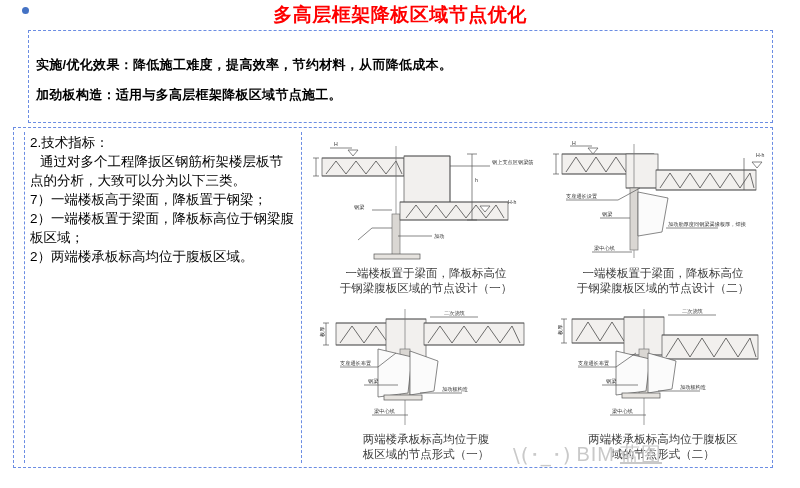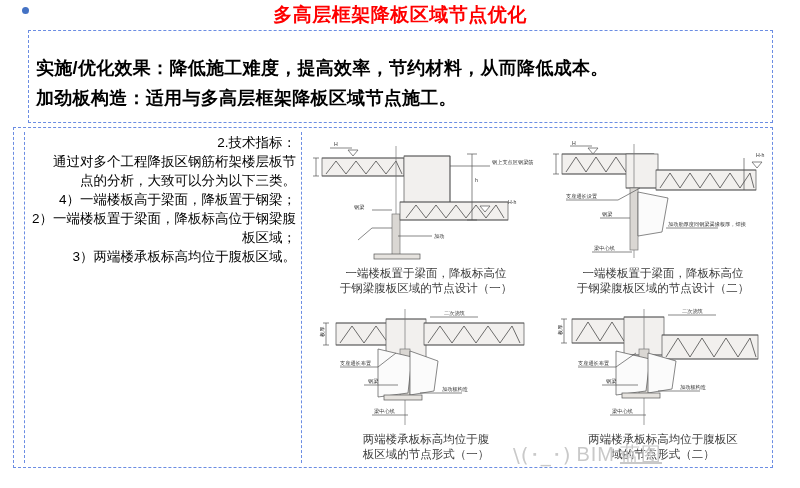--- a/index.html
+++ b/index.html
@@ -23,21 +23,21 @@
     color:#ff0000;font-weight:bold;font-size:19px;letter-spacing:.5px;
     white-space:nowrap;
   }
 
   
   .frame-top{
     position:absolute;left:28px;top:30px;width:745px;height:93px;
     border:1px dashed #6b8de3;box-sizing:border-box;background:#fff;
   }
   .eff-line{
-    position:absolute;left:36px;font-weight:bold;font-size:18px;color:#000;
+    position:absolute;left:36px;font-weight:bold;font-size:13px;color:#000;
     white-space:nowrap;letter-spacing:.3px;
   }
   .eff-1{top:56px;}
   .eff-2{top:86px;}
 
   
   .frame-body{
     position:absolute;left:13px;top:127px;width:760px;height:341px;
     border:1px dashed #6b8de3;box-sizing:border-box;background:#fff;
   }
@@ -45,21 +45,21 @@
   .frame-text{
     position:absolute;left:24px;top:132px;width:278px;height:331px;
     border-left:1px dashed #6b8de3;border-right:1px dashed #6b8de3;
     box-sizing:border-box;
   }
 
   .left-text{
     position:absolute;left:30px;top:133px;width:266px;
     font-size:13.5px;line-height:19px;color:#000;
   }
-  .left-text p{margin:0;text-align:right;}
+  .left-text p{margin:0;}
   .indent{text-indent:10px;}
 
   
   .dia{position:absolute;}
   .dia svg{display:block;}
   .cap{
     position:absolute;text-align:center;font-size:11.5px;line-height:15px;
     color:#3b3b3b;white-space:pre-line;
   }
 
@@ -85,23 +85,23 @@
   <div class="frame-top"></div>
   <div class="eff-line eff-1">实施/优化效果：降低施工难度，提高效率，节约材料，从而降低成本。</div>
   <div class="eff-line eff-2">加劲板构造：适用与多高层框架降板区域节点施工。</div>
 
   <div class="frame-body"></div>
   <div class="frame-text"></div>
 
   <div class="left-text">
     <p>2.技术指标：</p>
     <p class="indent">通过对多个工程降扳区钢筋桁架楼层板节点的分析，大致可以分为以下三类。</p>
-    <p>4）一端楼板高于梁面，降板置于钢梁；</p>
+    <p>7）一端楼板高于梁面，降板置于钢梁；</p>
     <p>2）一端楼板置于梁面，降板标高位于钢梁腹板区域；</p>
-    <p>3）两端楼承板标高均位于腹板区域。</p>
+    <p>2）两端楼承板标高均位于腹板区域。</p>
   </div>
 
   <div class="dia" style="left:312px;top:140px;">
     <svg width="228" height="125" viewBox="0 0 228 125">
       <g stroke="#555" fill="none" stroke-width="0.7">
 
         <rect x="10" y="18" width="82" height="18" fill="#f2f0ee"></rect>
         <line x1="10" y1="18" x2="92" y2="18"></line>
         <line x1="10" y1="36" x2="92" y2="36"></line>
 

